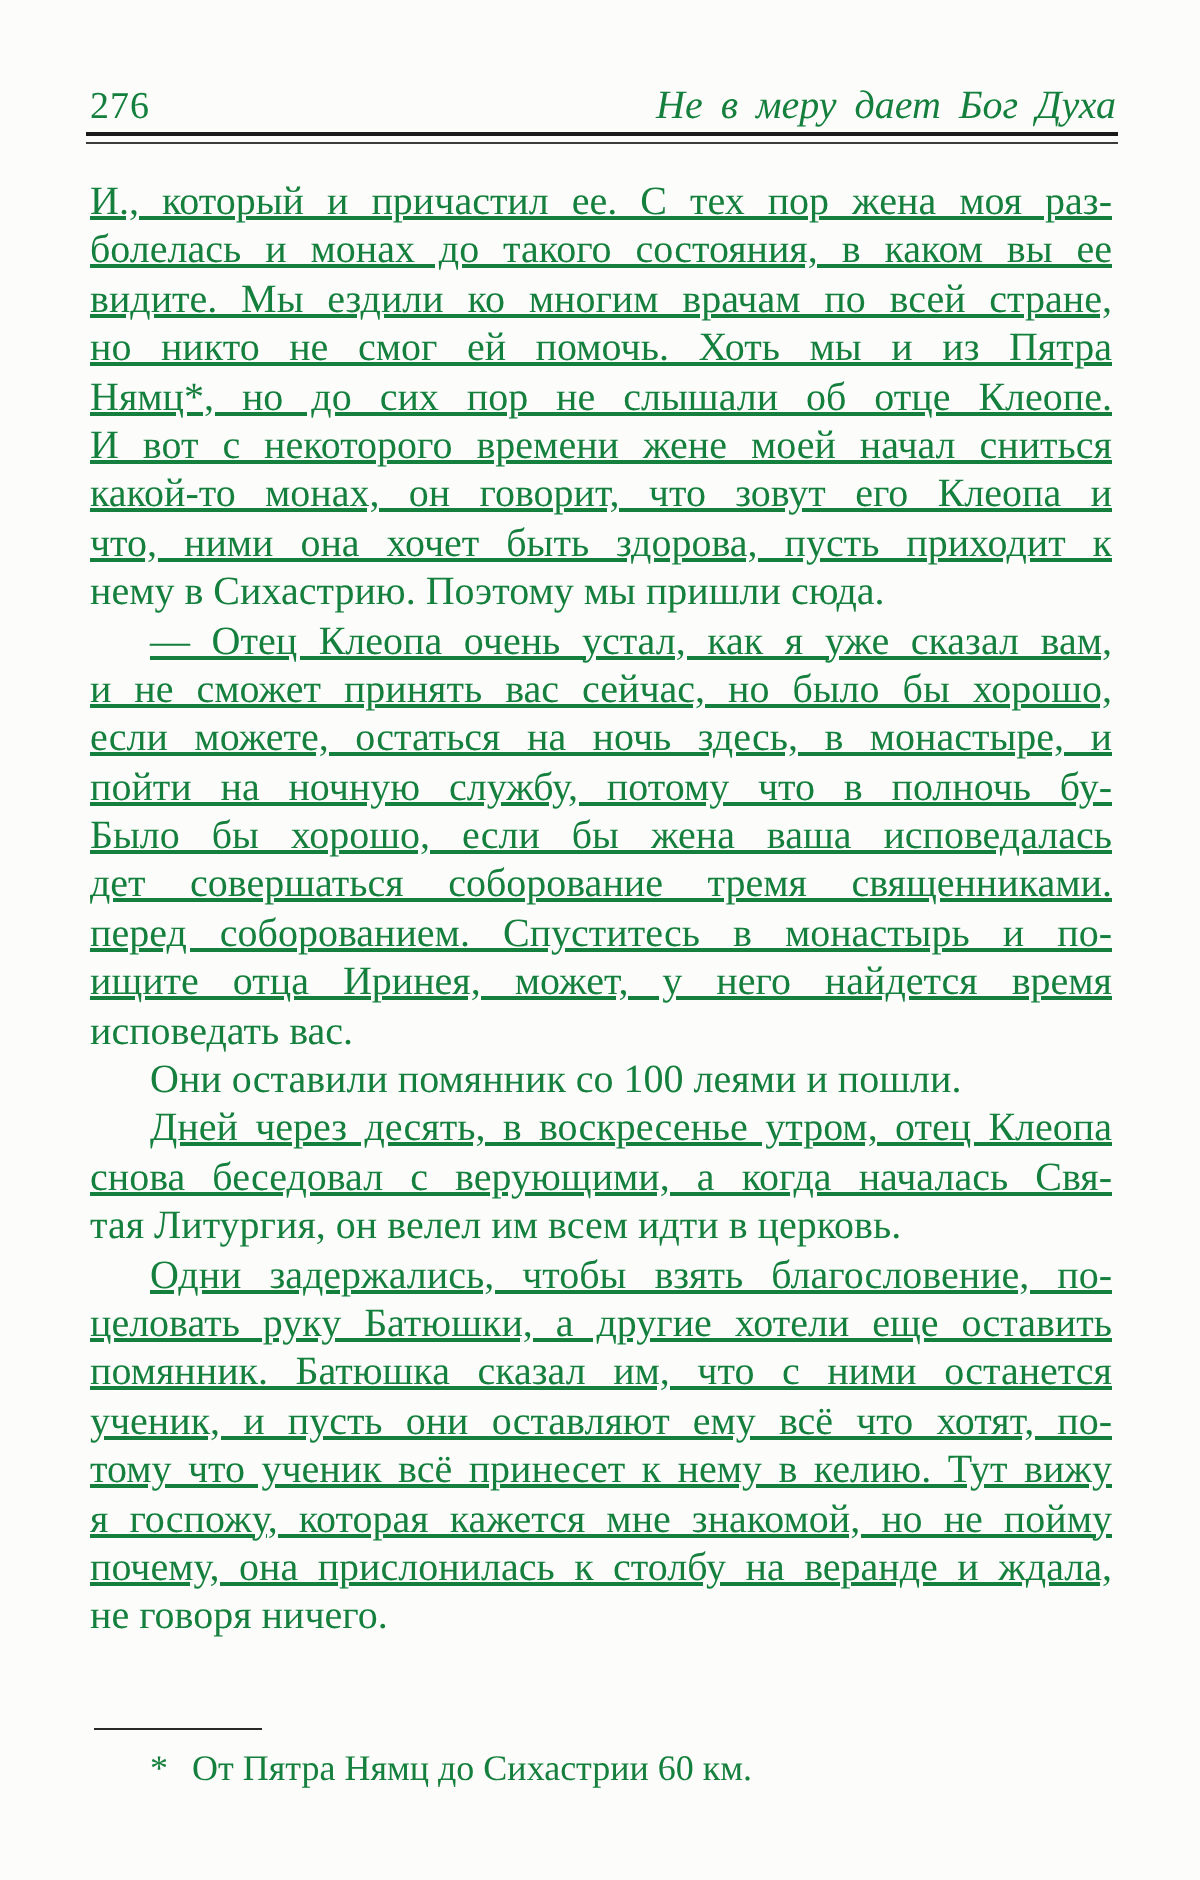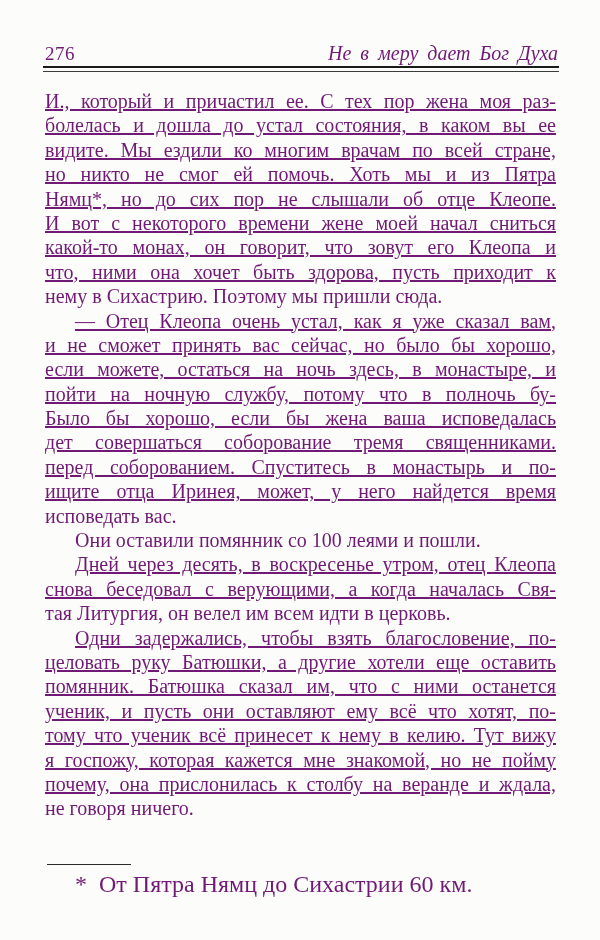--- a/index.html
+++ b/index.html
@@ -6,21 +6,21 @@
     margin: 0;
     padding: 0;
     background: #e8e8e6;
   }
   .page {
     position: relative;
     width: 600px;
     height: 940px;
     margin: 0 auto;
     background: #fcfcfa;
-    color: #701a75;
+    color: #15803d;
     font-family: "Liberation Serif", "DejaVu Serif", serif;
     overflow: hidden;
   }
   
   .header {
     position: absolute;
     left: 45px;
     right: 42px;
     top: 42px;
     display: flex;
@@ -78,21 +78,21 @@
     left: 47px;
     top: 864px;
     width: 84px;
     border-top: 1.5px solid #2a2a2a;
   }
   .footnote {
     position: absolute;
     left: 45px;
     width: 511px;
     top: 872px;
-    font-size: 24px;
+    font-size: 18px;
     line-height: 24px;
   }
   .footnote-marker {
     padding-left: 30px;
     padding-right: 12px;
   }
 </style>
 </head>
 <body>
 
@@ -100,21 +100,21 @@
 
   <div class="header">
     <span class="page-number">276</span>
     <span class="running-title">Не в меру дает Бог Духа</span>
   </div>
 
   <div class="header-rule"></div>
 
   <div class="body-text" id="body-text">
       <div class="line justify">И., который и причастил ее. С тех пор жена моя раз-</div>
-      <div class="line justify">болелась и дошла до устал состояния, в каком вы ее</div>
+      <div class="line justify">болелась и монах до такого состояния, в каком вы ее</div>
       <div class="line justify">видите. Мы ездили ко многим врачам по всей стране,</div>
       <div class="line justify">но никто не смог ей помочь. Хоть мы и из Пятра</div>
       <div class="line justify">Нямц*, но до сих пор не слышали об отце Клеопе.</div>
       <div class="line justify">И вот с некоторого времени жене моей начал сниться</div>
       <div class="line justify">какой-то монах, он говорит, что зовут его Клеопа и</div>
       <div class="line justify">что, ними она хочет быть здорова, пусть приходит к</div>
       <div class="line">нему в Сихастрию. Поэтому мы пришли сюда.</div>
       <div class="line justify indent">— Отец Клеопа очень устал, как я уже сказал вам,</div>
       <div class="line justify">и не сможет принять вас сейчас, но было бы хорошо,</div>
       <div class="line justify">если можете, остаться на ночь здесь, в монастыре, и</div>

